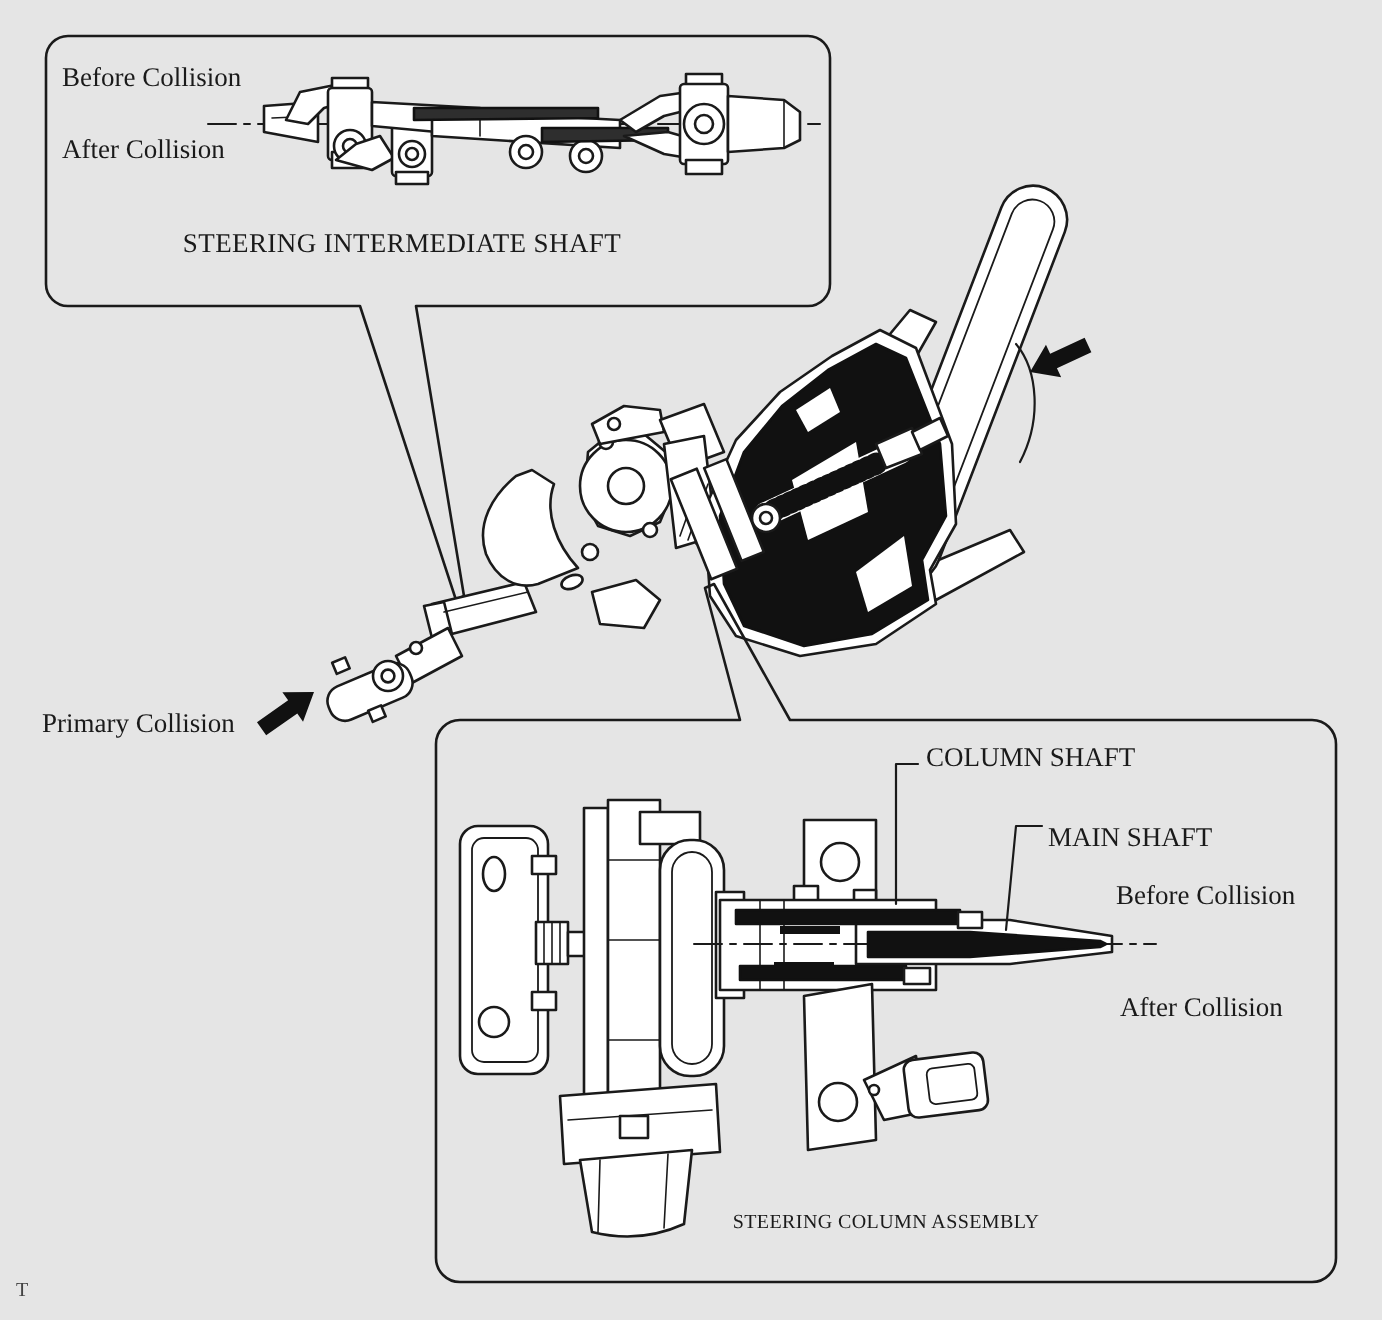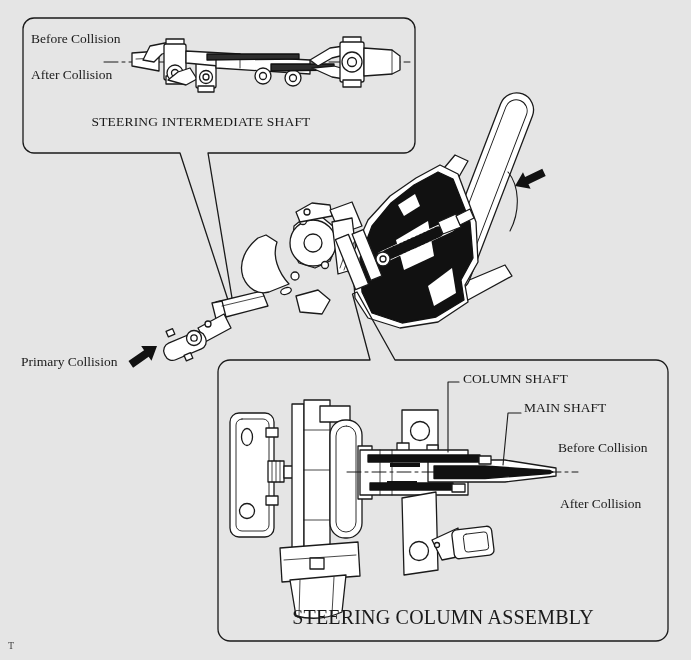--- a/index.html
+++ b/index.html
@@ -8,24 +8,24 @@
     font-family:Liberation Serif, serif;color:#1a1a1a;overflow:hidden;
   }
   .stage svg{position:absolute;left:0;top:0;}
   .label{position:absolute;white-space:nowrap;font-size:13.5px;line-height:1.15;color:#1a1a1a;}
   .lbl-before-top{left:31px;top:31px;}
   .lbl-after-top{left:31px;top:67px;}
   .lbl-caption-top{left:22px;top:114px;width:358px;text-align:center;letter-spacing:.2px;}
   .lbl-secondary{left:553px;top:164px;}
   .lbl-primary{left:21px;top:354px;}
   .lbl-column-tube{left:463px;top:371px;}
-  .lbl-main-shaft{left:524px;top:400px;}
+  .lbl-main-shaft{left:524px;top:411px;}
   .lbl-before-bottom{left:558px;top:440px;}
   .lbl-after-bottom{left:560px;top:496px;}
-  .lbl-caption-bottom{left:218px;top:606px;width:450px;text-align:center;font-size:20px;letter-spacing:.2px;}
+  .lbl-caption-bottom{left:218px;top:606px;width:450px;text-align:center;font-size:10px;letter-spacing:.2px;}
   .lbl-footer{left:8px;top:640px;font-size:10px;color:#444;}
 </style>
 </head>
 <body>
 
 <div class="stage">
 
 <svg width="691" height="660" viewBox="0 0 691 660">
   <g stroke="#1a1a1a" stroke-width="1.3" fill="none" stroke-linejoin="round" stroke-linecap="round">
 

